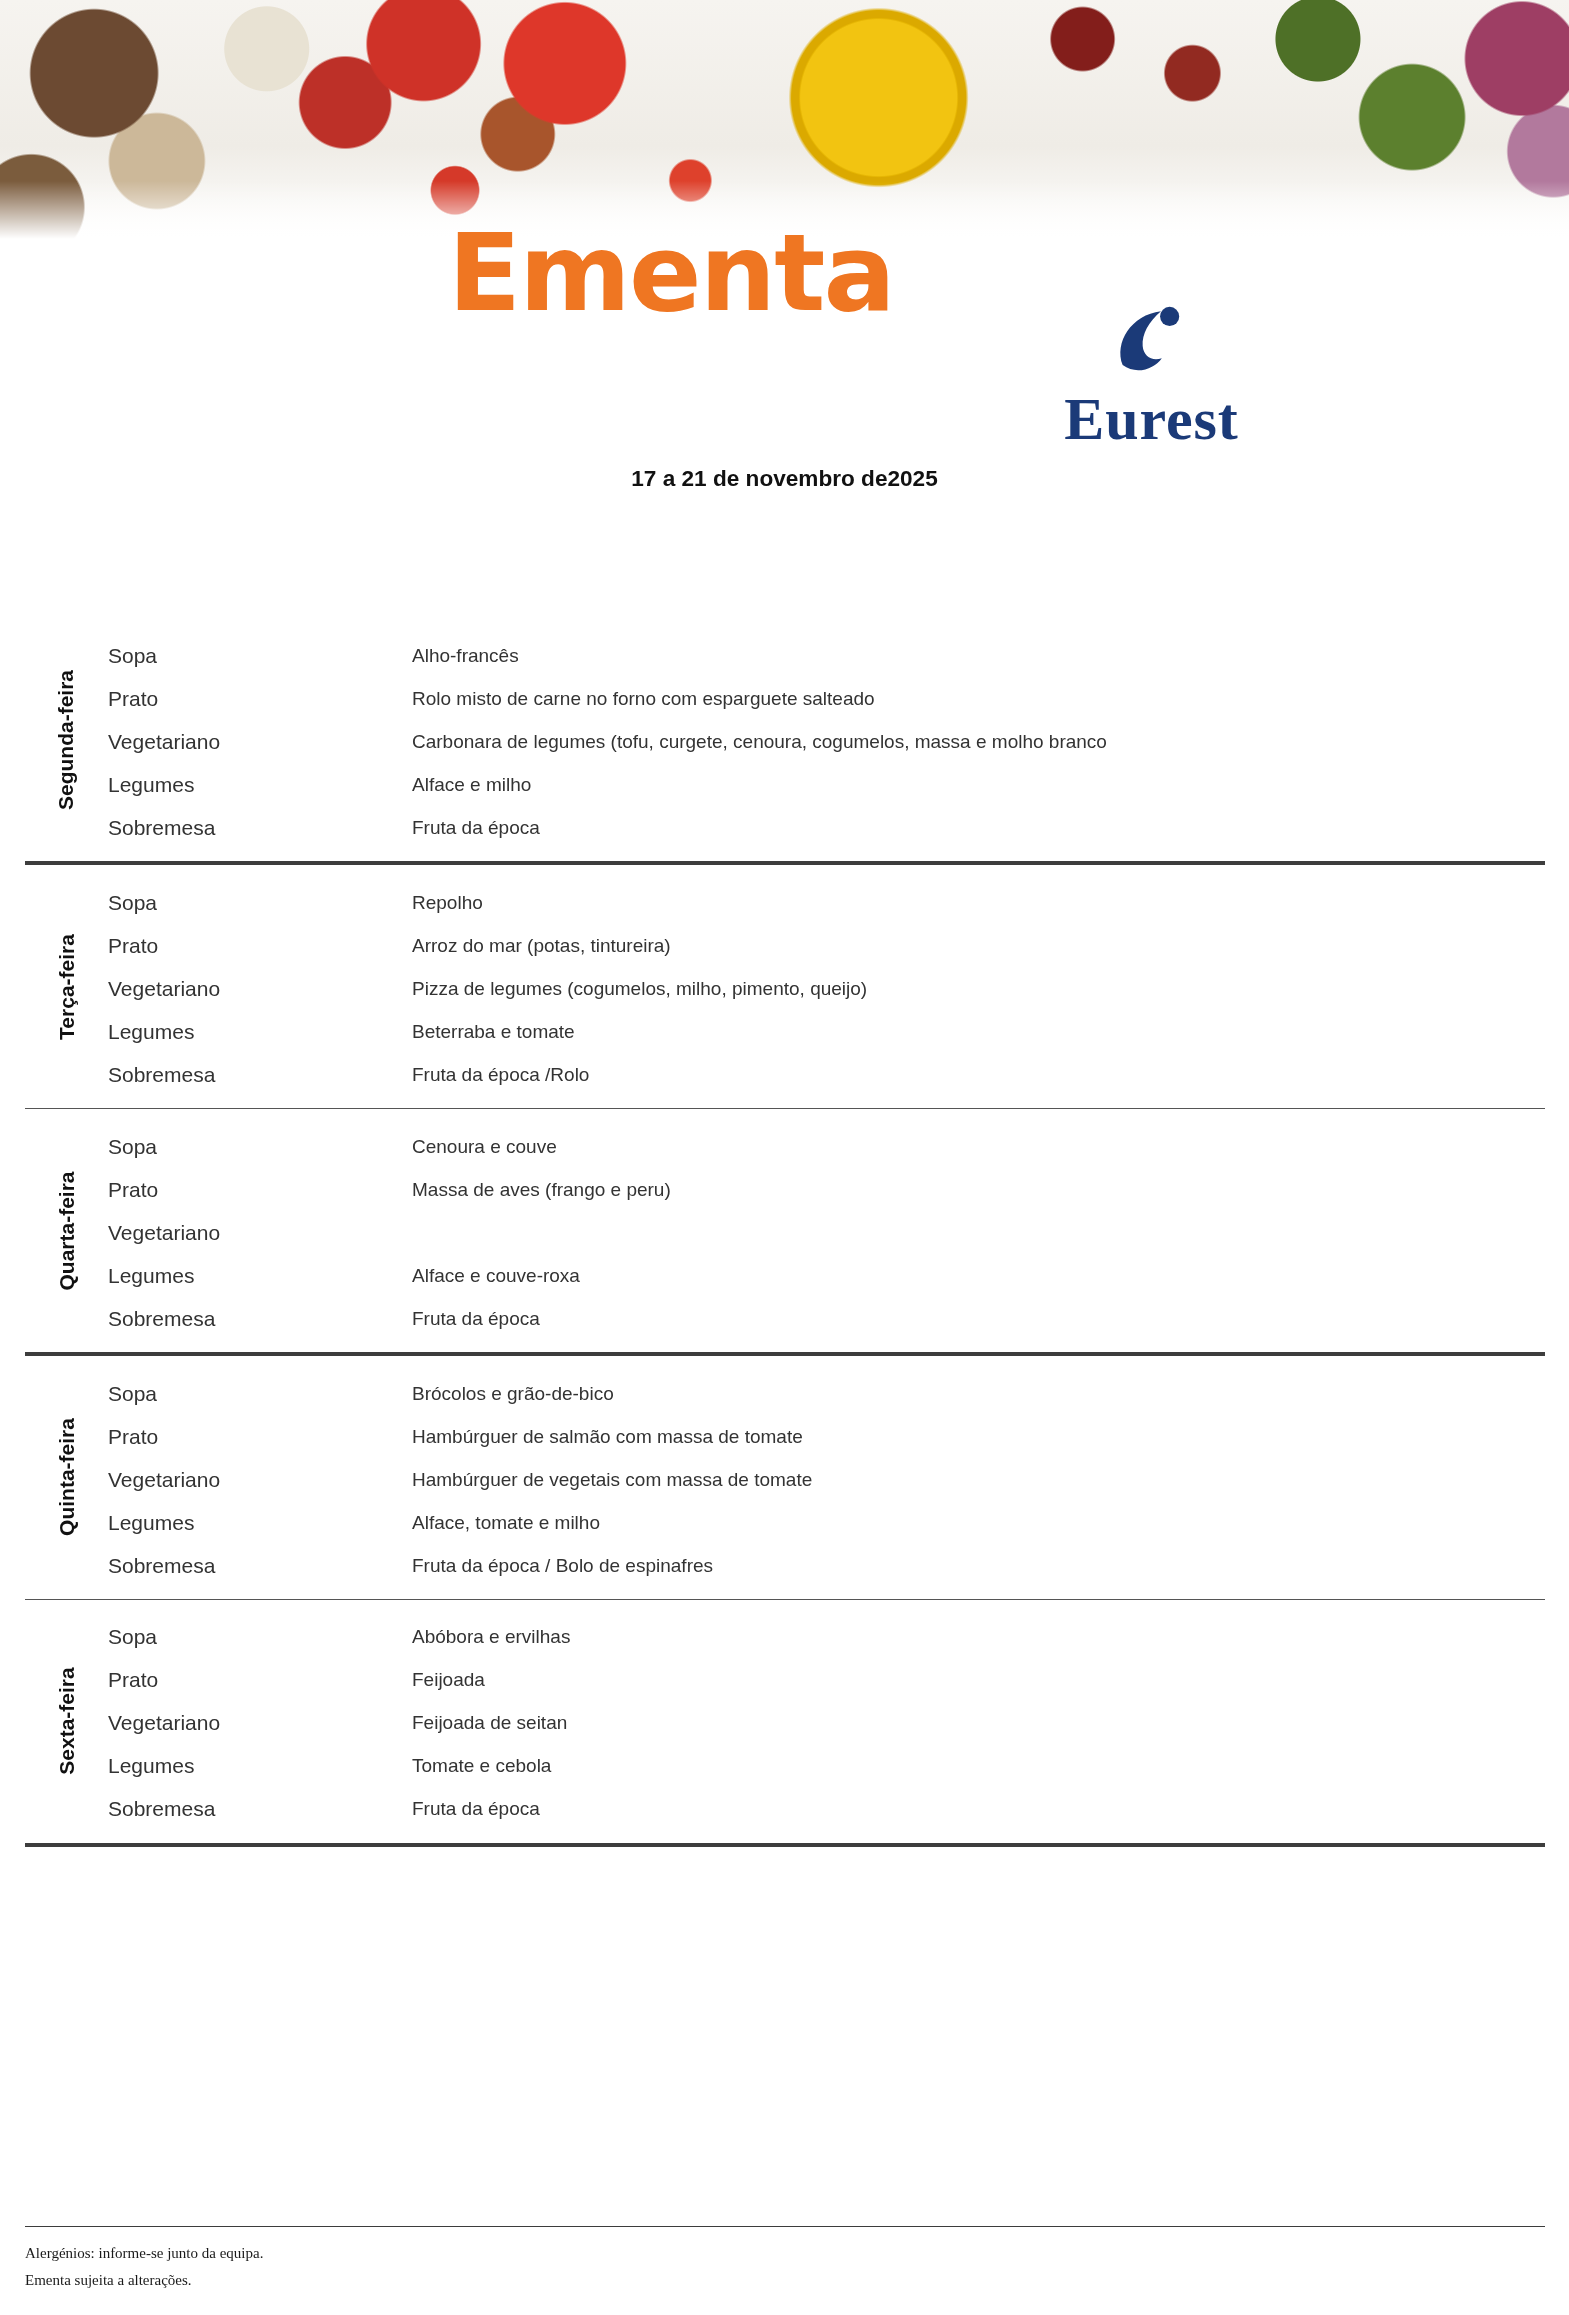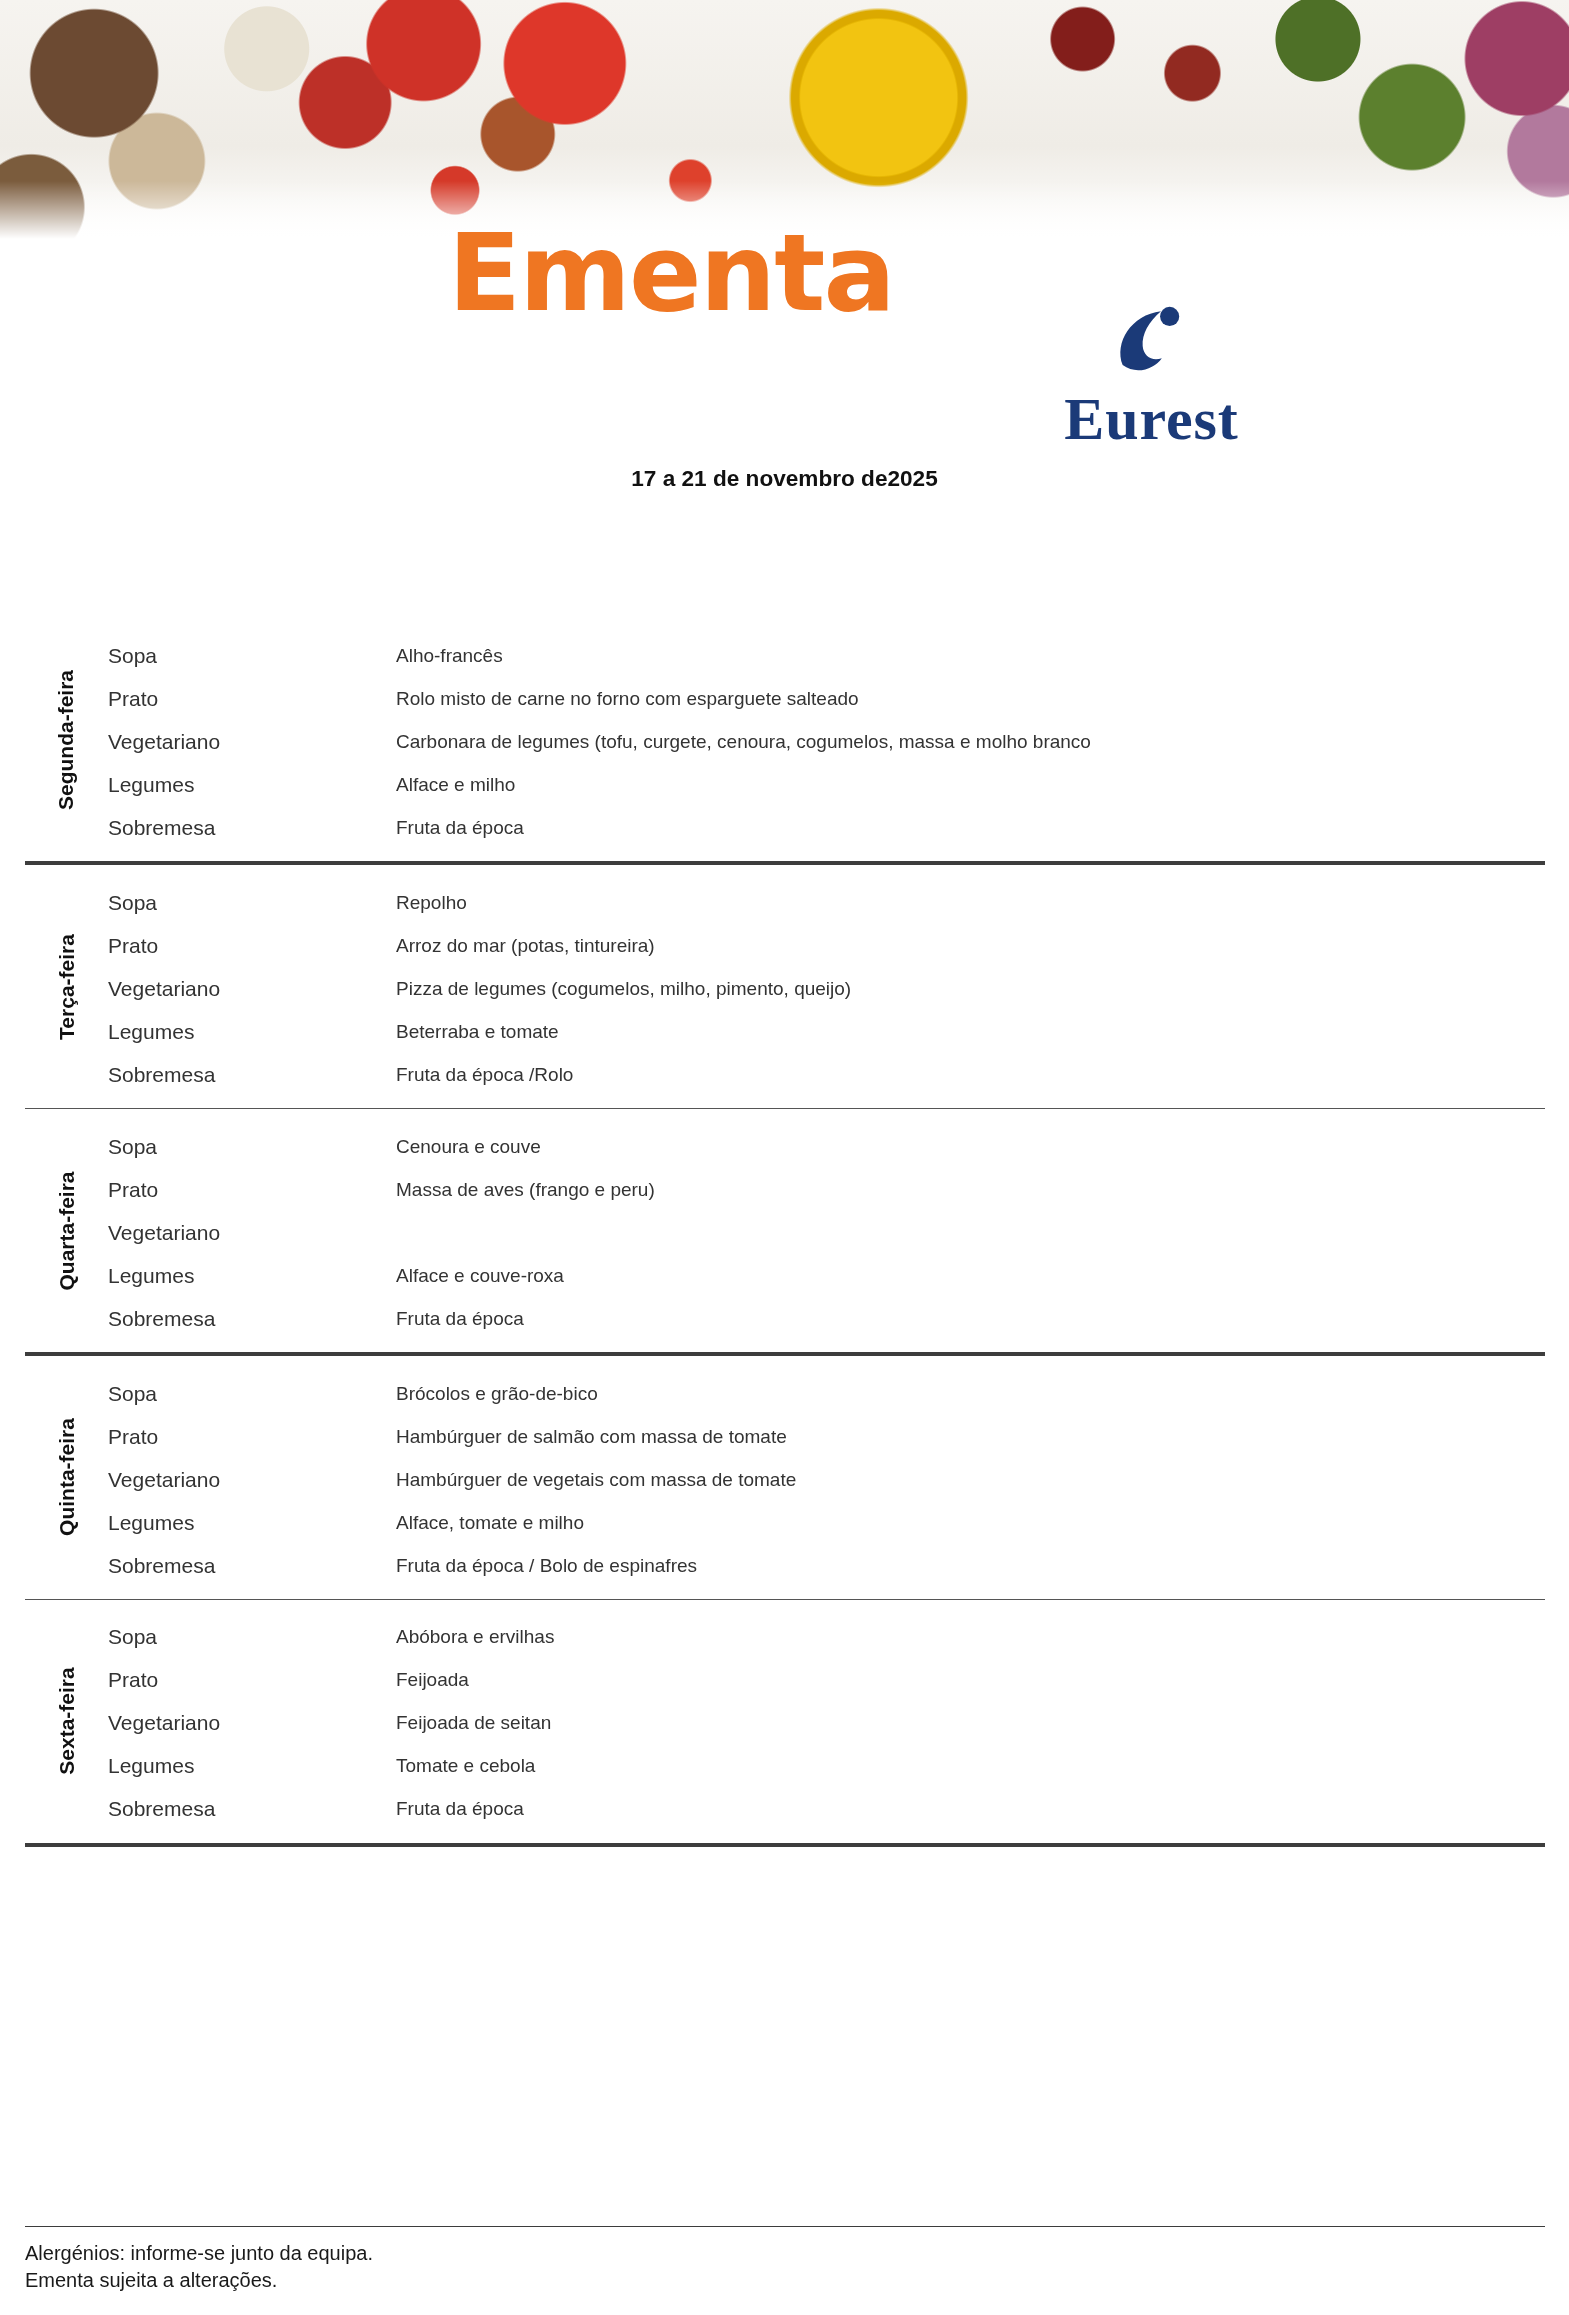--- a/index.html
+++ b/index.html
@@ -139,20 +139,21 @@
     color: #111111;
   }
   .rows {
     flex: 1 1 auto;
     padding-top: 3.6px;
   }
   .row {
     display: flex;
     align-items: flex-end;
     line-height: 43px;
+    gap: 16px;
   }
   .row .k {
     width: 288px;
     flex: 0 0 288px;
     font-size: 21px;
     color: #333333;
   }
   .row .v {
     font-size: 19px;
     color: #333333;
@@ -174,22 +175,22 @@
     position: absolute;
     left: 25px;
     bottom: 22px;
     width: 1520px;
   }
   .footer-rule {
     border-top: 1.8px solid #3d3d3d;
     margin-bottom: 12.7px;
   }
   .footer-text {
-    font-family: Liberation Sans, sans-serif;
-    font-size: 20px;
+    font-family: Liberation Serif, serif;
+    font-size: 15px;
     color: #1a1a1a;
     line-height: 27px;
   }
 </style>
 </head>
 <body>
 
 <div class="banner">
   <div class="banner-photo"></div>
 

